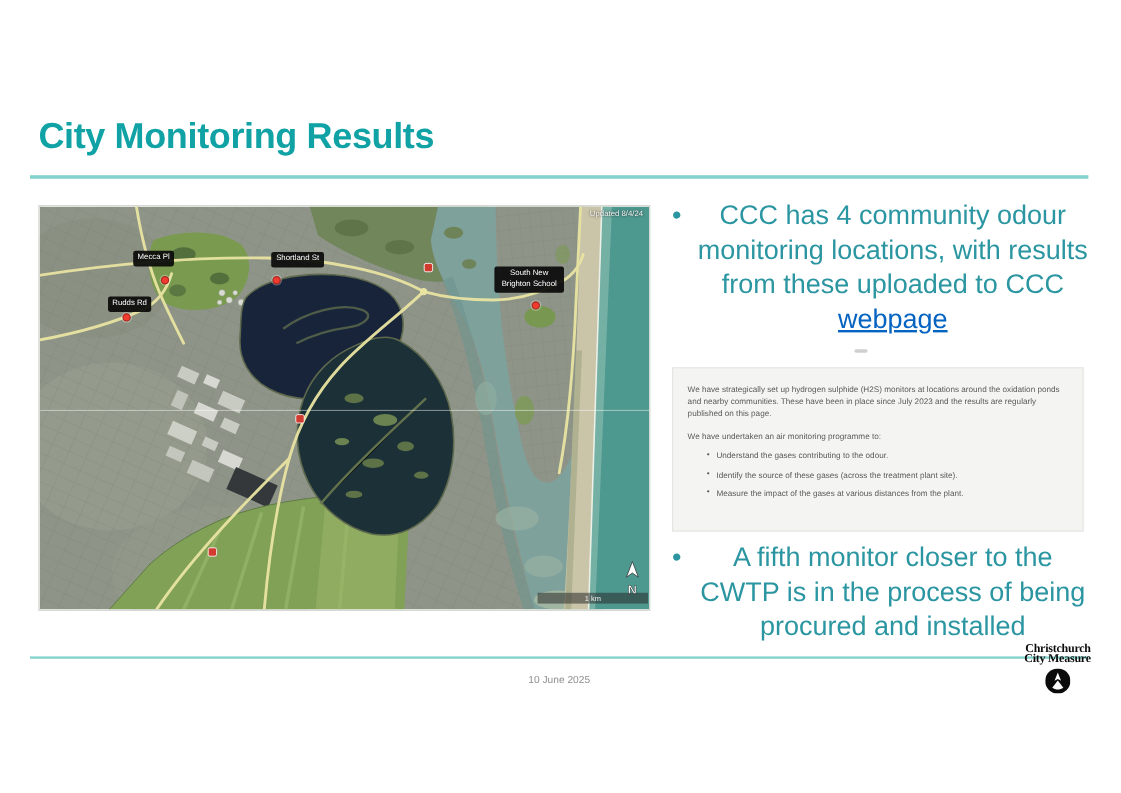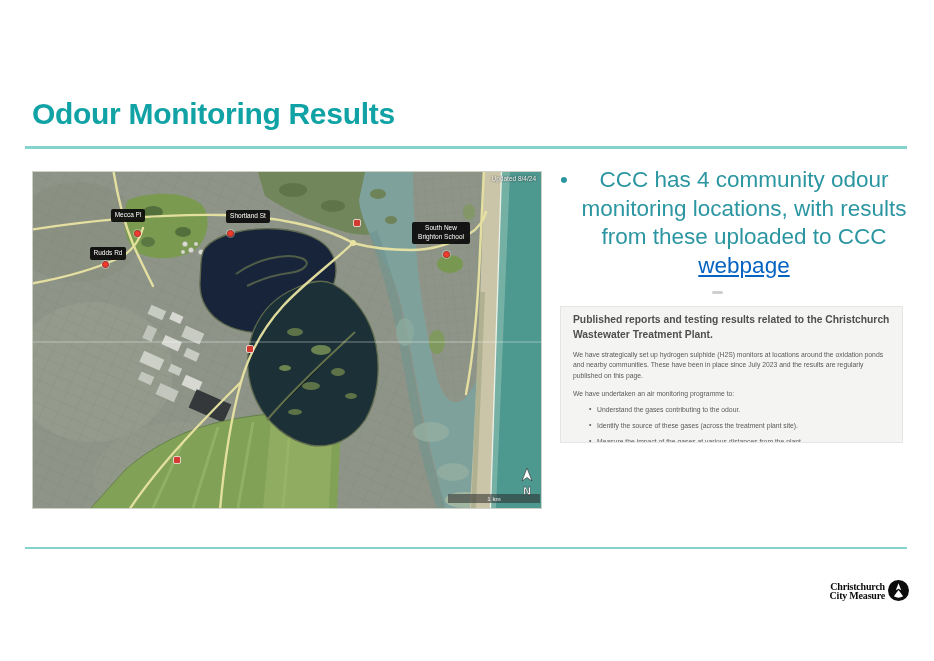--- a/index.html
+++ b/index.html
@@ -41,31 +41,31 @@
   .shot-p{font-size:6.8px;line-height:1.5;color:#5A5A5A;margin-top:8px;}
   .shot-li{font-size:6.8px;line-height:1.45;color:#5A5A5A;margin:6px 0 0 16px;
            position:relative;padding-left:8px;}
   .shot-li::before{content:"\2022";position:absolute;left:0;top:-1px;color:#5A5A5A;}
   .smudge{position:absolute;left:712px;top:291px;width:11px;height:3px;
           background:#CFCFCF;border-radius:2px;}
 
   
   .date{position:absolute;left:25px;top:561px;width:882px;text-align:center;
         font-size:8.5px;color:#8F8F8F;}
-  .logo{position:absolute;top:580px;right:25px;display:flex;align-items:center;gap:3px;}
+  .logo{position:absolute;top:536px;right:25px;display:flex;align-items:center;gap:3px;flex-direction:column;}
   .logo-text{text-align:right;font-family:"Liberation Serif",serif;font-weight:bold;
              font-size:10px;line-height:9px;color:#0c0c0c;letter-spacing:-0.2px;}
   .logo-circle{width:21px;height:21px;}
 </style>
 </head>
 <body>
 
 <div class="slide">
 
-  <div class="title">Odour Monitoring Results</div>
+  <div class="title">City Monitoring Results</div>
   <div class="rule rule-top"></div>
 
   <div class="map">
     <svg width="508" height="336" viewBox="0 0 508 336">
       <defs>
         <pattern id="gridA" width="15" height="11" patternUnits="userSpaceOnUse" patternTransform="rotate(24)">
           <path d="M0 0H15M0 0V11" stroke="#747B6D" stroke-width="0.7" fill="none"></path>
         </pattern>
         <pattern id="gridB" width="9" height="12" patternUnits="userSpaceOnUse" patternTransform="rotate(-6)">
           <path d="M0 0H9M0 0V12" stroke="#767D6F" stroke-width="0.6" fill="none"></path>
@@ -192,30 +192,31 @@
     <div class="mdot" style="left:68.5px;top:88.5px"></div>
 
     <div class="mk" style="left:379px;top:50px;width:58px">South New Brighton School</div>
     <div class="mdot" style="left:409.5px;top:78.5px"></div>
   </div>
 
   <div class="bullet bullet-1"><span>CCC has 4 community odour monitoring locations, with results from these uploaded to CCC </span><a class="weblink">webpage</a></div>
 
   <div class="smudge"></div>
   <div class="shot">
-    <div class="shot-h">Published reports and testing results related to the Christchurch Wastewater Treatment Plant.</div>
     <div class="shot-p">We have strategically set up hydrogen sulphide (H2S) monitors at locations around the oxidation ponds and nearby communities. These have been in place since July 2023 and the results are regularly published on this page.</div>
     <div class="shot-p">We have undertaken an air monitoring programme to:</div>
     <div class="shot-li">Understand the gases contributing to the odour.</div>
     <div class="shot-li">Identify the source of these gases (across the treatment plant site).</div>
     <div class="shot-li">Measure the impact of the gases at various distances from the plant.</div>
   </div>
 
+  <div class="bullet bullet-2">A fifth monitor closer to the CWTP is in the process of being procured and installed</div>
 
   <div class="rule rule-bottom"></div>
+  <div class="date">10 June 2025</div>
   <div class="logo">
     <div class="logo-text">
       <div>Christchurch</div>
       <div>City Measure</div>
     </div>
     <svg class="logo-circle" viewBox="0 0 20 20">
       <circle cx="10" cy="10" r="10" fill="#0B0B0B"></circle>
       <path d="M10 3.2 L12.6 9.8 L10 8.4 L7.4 9.8 Z" fill="#FFFFFF"></path>
       <path d="M5.6 15.4 L10 9.6 L14.4 15.4 C11.6 17.3 8.4 17.3 5.6 15.4 Z" fill="#FFFFFF"></path>
     </svg>

